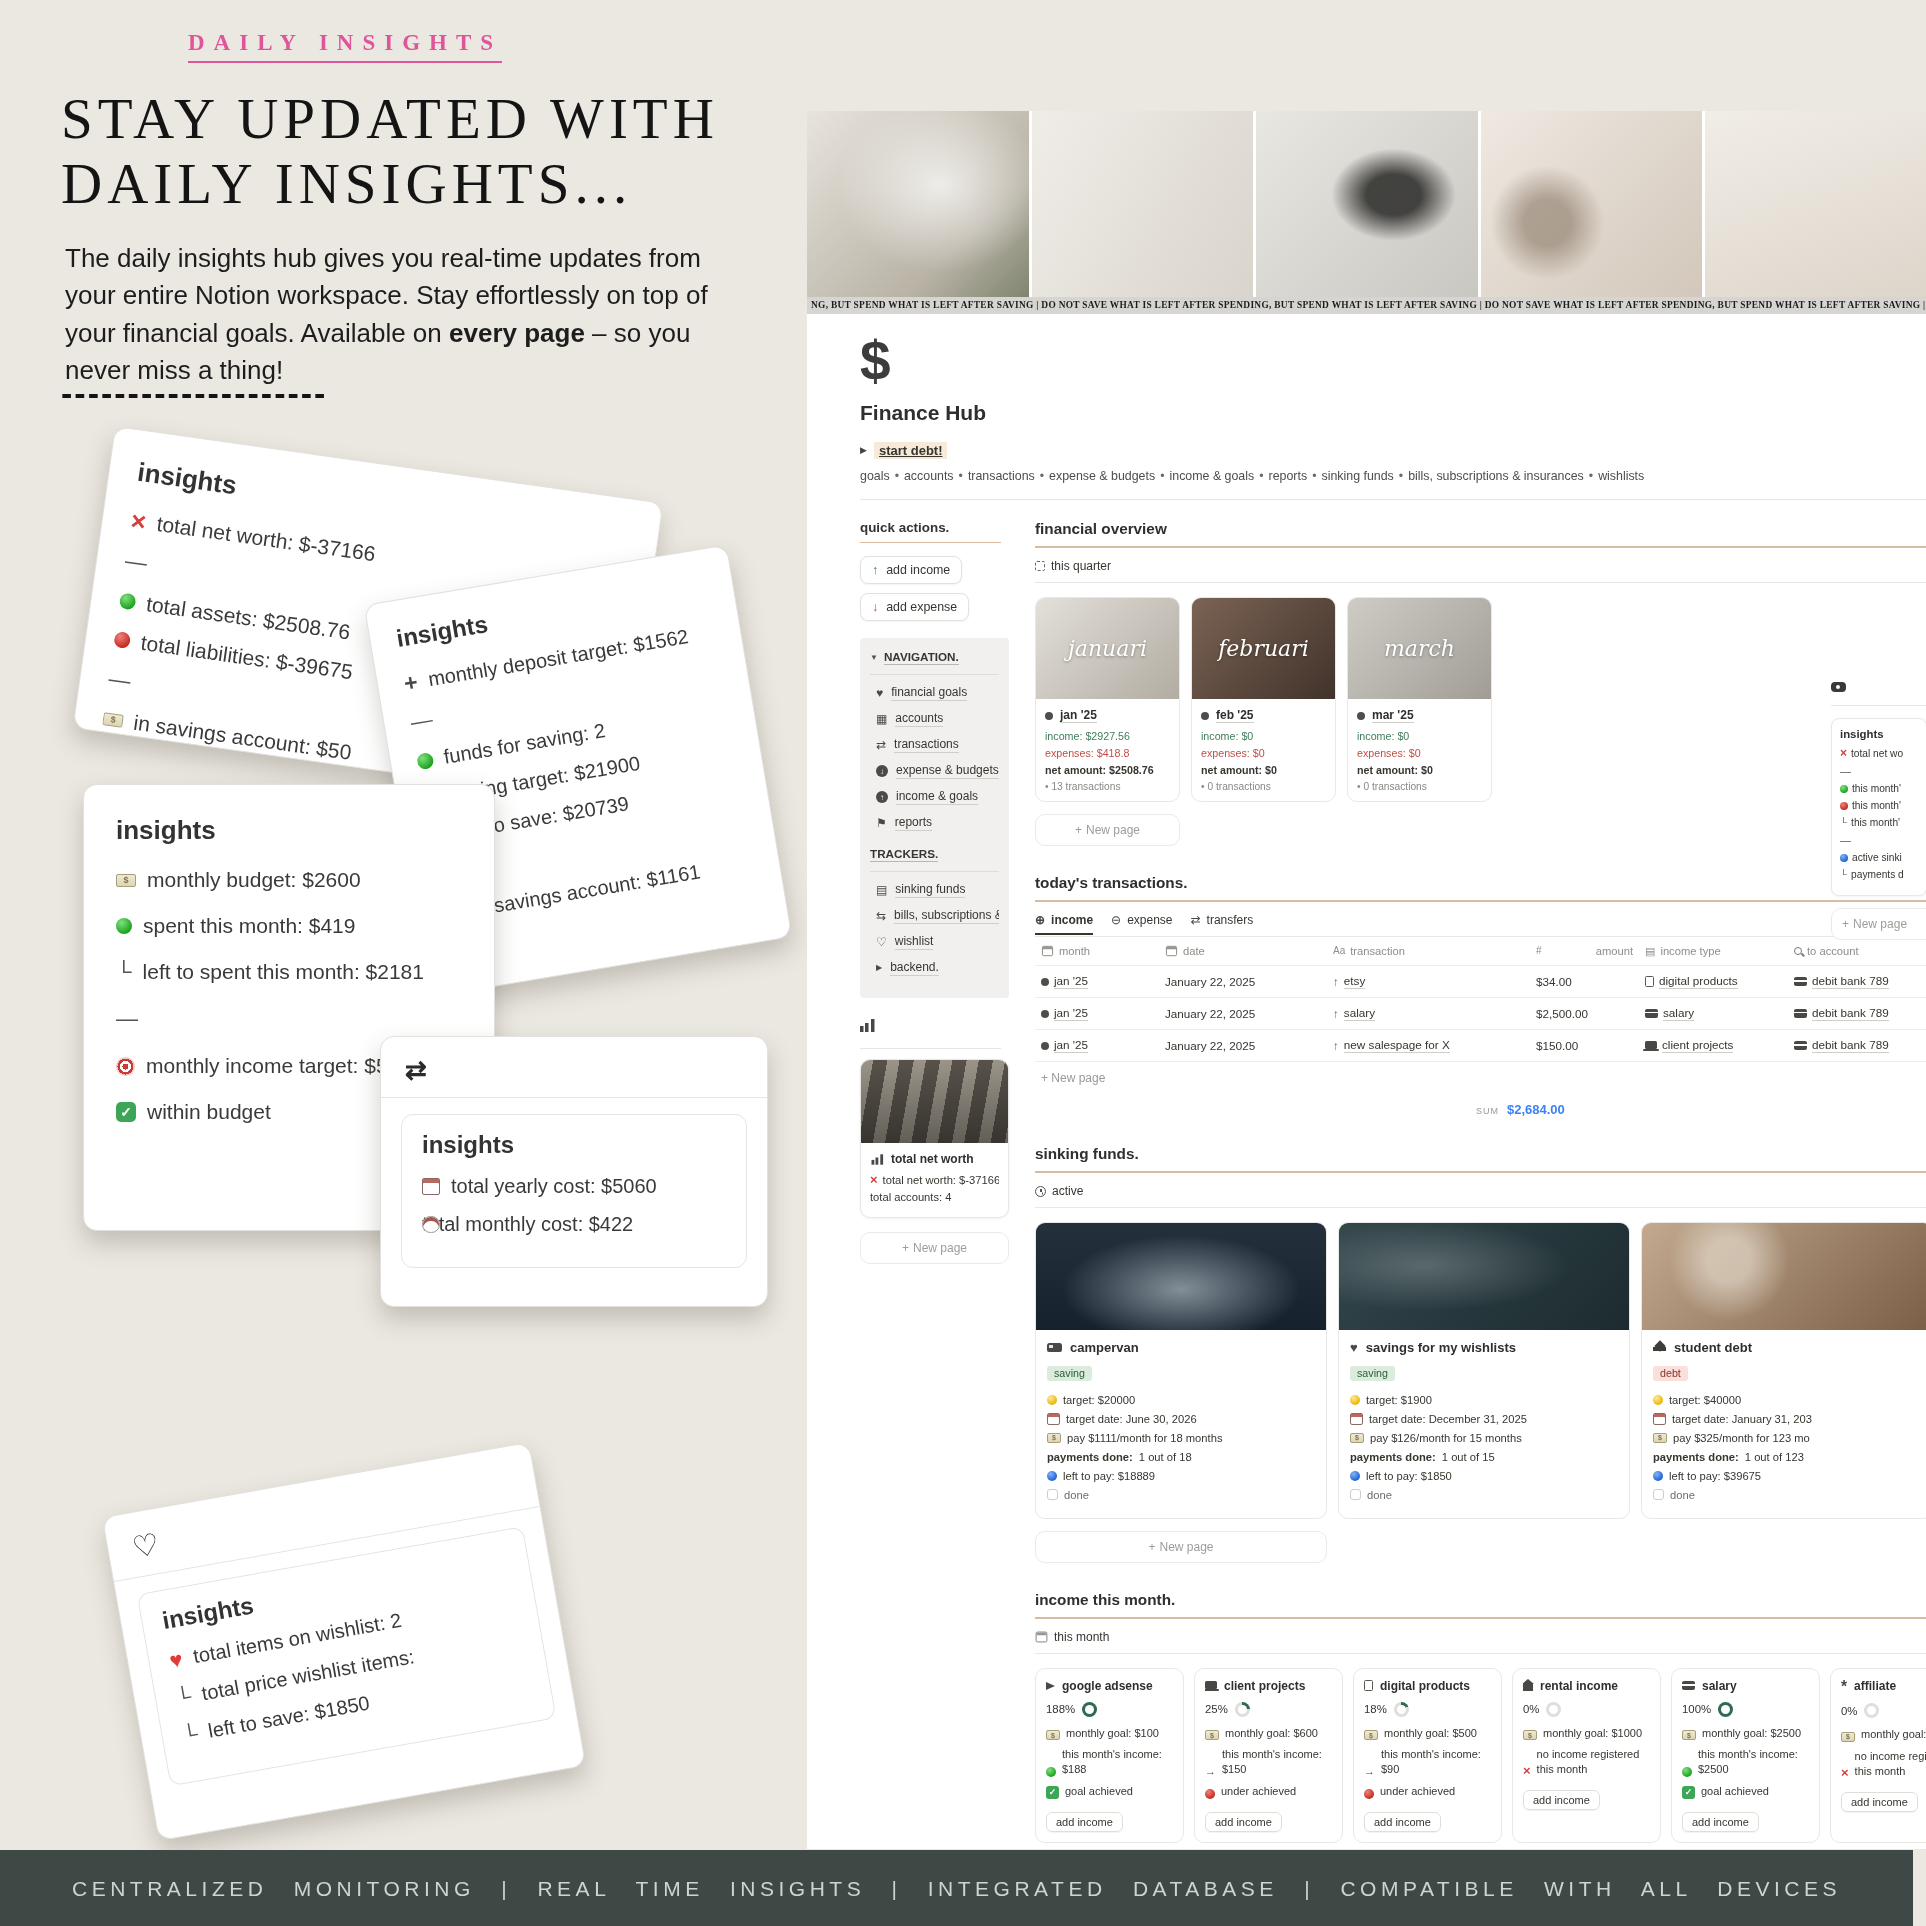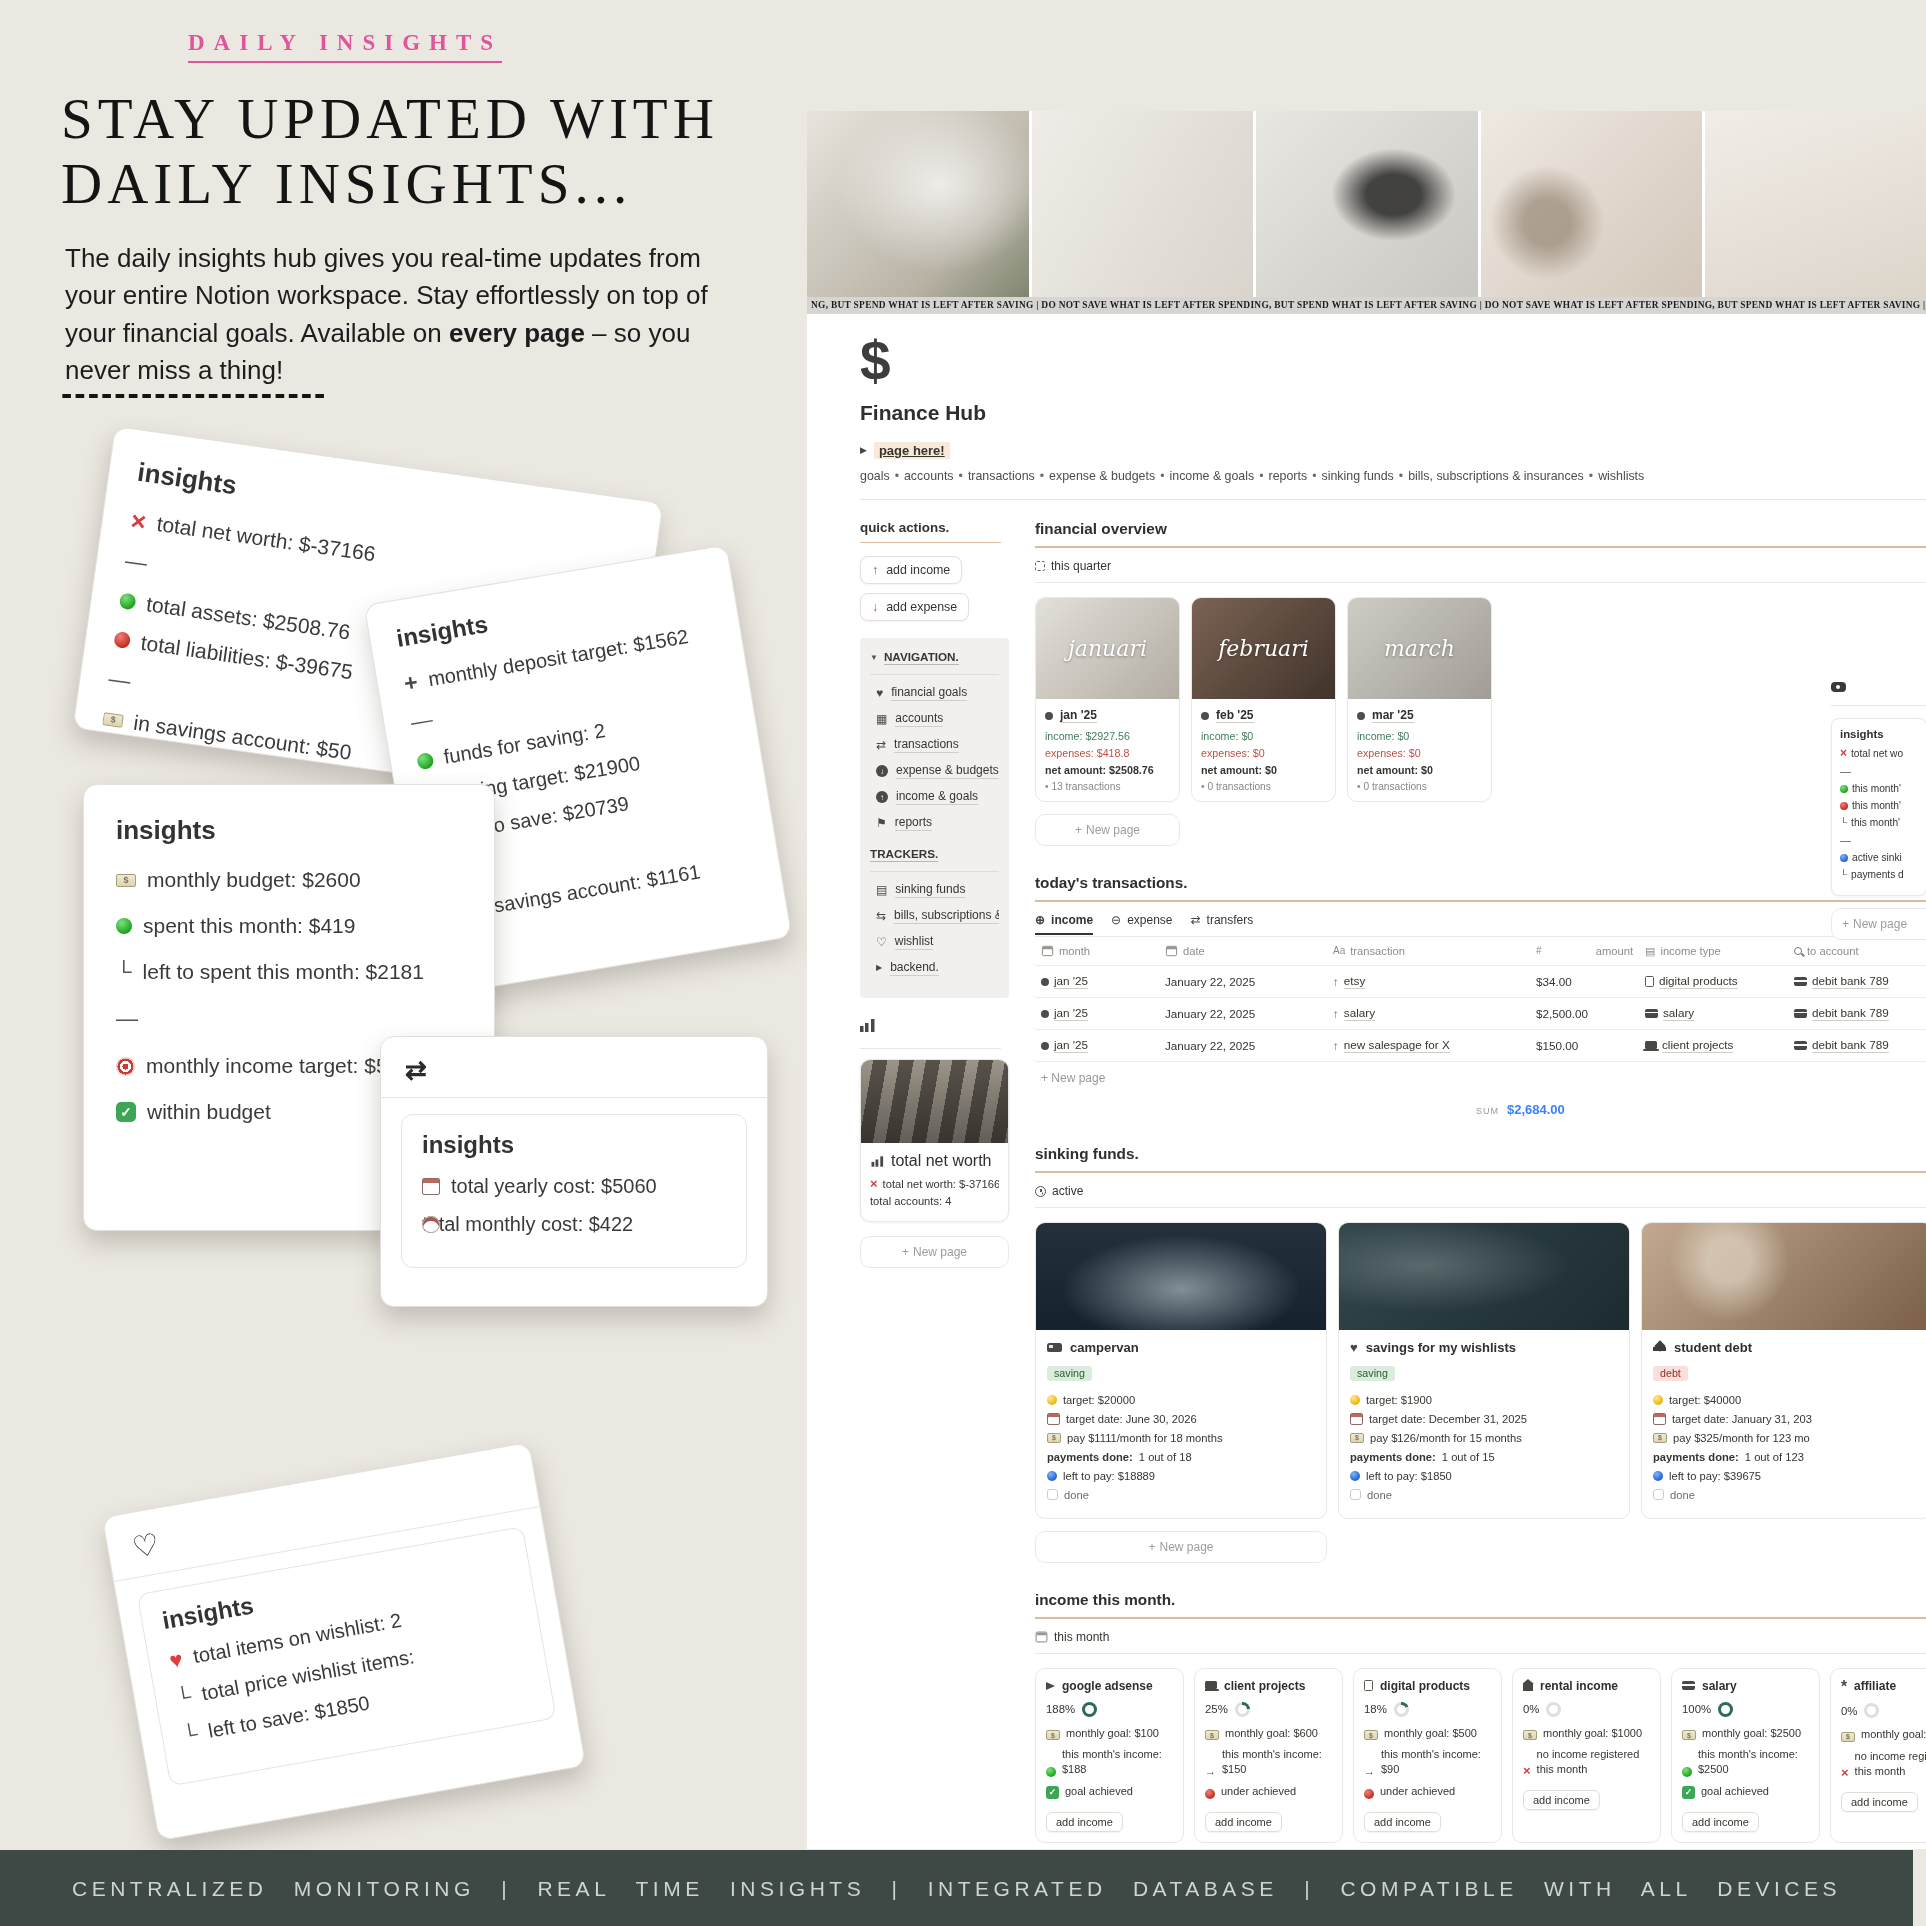--- a/index.html
+++ b/index.html
@@ -118,21 +118,21 @@
   .navhead .g-trid,.navhead .g-trir{font-size:8px;color:#55534e}
   .navdiv{border-top:1px solid #dedcd8;margin:9px 0 4px}
   .nitem{display:flex;align-items:center;gap:8px;font-size:12px;color:#37352f;margin:10px 0 10px 6px;white-space:nowrap;overflow:hidden}
   .nitem .lbl{border-bottom:1px solid #d0cec9;padding-bottom:1px}
   .nitem .g{font-size:12px}
   .chartblock{margin:20px 0 2px}
   .sidediv{border-top:1px solid #e7e6e3;margin:12px 0 10px;width:141px}
   .nwcard{width:149px;border:1px solid #e8e7e4;border-radius:10px;overflow:hidden;background:#fff;box-shadow:0 1px 3px rgba(0,0,0,.06)}
   .nwimg{height:83px;background:linear-gradient(to bottom, rgba(0,0,0,.05), rgba(0,0,0,.4)),repeating-linear-gradient(100deg,#a39c90 0 12px,#5c564e 12px 26px)}
   .nwbody{padding:9px}
-  .nwtitle{display:flex;align-items:center;gap:6px;font-size:16px;font-weight:400;color:#2f2f2f;margin-bottom:7px}
+  .nwtitle{display:flex;align-items:center;gap:6px;font-size:12px;font-weight:700;color:#2f2f2f;margin-bottom:7px}
   .nwline{display:flex;align-items:center;gap:5px;font-size:11.2px;color:#37352f;margin:5px 0;white-space:nowrap;overflow:hidden}
   .npbtn{margin-top:14px;width:149px;border:1px solid #eceae6;border-radius:10px;background:#fff;padding:8px 0;text-align:center;font-size:12px;color:#9f9d98;white-space:nowrap;overflow:hidden}
   .npbtn .pl{margin-right:4px}
 
   .main{flex:1;min-width:0;position:relative}
   .sh{font-size:15.3px;font-weight:700;color:#2f2f2f;padding-bottom:8px;border-bottom:2px solid #d9bb9f}
   .tabrow{display:flex;align-items:center;gap:18px;margin-top:11px;padding-bottom:9px;border-bottom:1px solid #e9e8e5;font-size:12px;color:#37352f}
   .tab{display:inline-flex;align-items:center;gap:6px}
   .tab.active{font-weight:600;border-bottom:2px solid #37352f;padding-bottom:6px;margin-bottom:-8px}
   .tab .g{font-size:12px}
@@ -336,21 +336,21 @@
     <div class="tile t4"></div>
     <div class="tile t5"></div>
   </div>
   <div class="marquee">NG, BUT SPEND WHAT IS LEFT AFTER SAVING | DO NOT SAVE WHAT IS LEFT AFTER SPENDING, BUT SPEND WHAT IS LEFT AFTER SAVING | DO NOT SAVE WHAT IS LEFT AFTER SPENDING, BUT SPEND WHAT IS LEFT AFTER SAVING | DO</div>
 
   <div class="pbody">
     <div class="pageicon">$</div>
     <div class="ptitle">Finance Hub</div>
     <div class="starthere">
       <i class="g g-trir" style="font-size:9px;color:#444"></i>
-      <span class="lbl">page here!</span>
+      <span class="lbl">start debt!</span>
     </div>
     <div class="crumbs">
       <span class="crumb">goals</span><span class="bull">•</span><span class="crumb">accounts</span><span class="bull">•</span><span class="crumb">transactions</span><span class="bull">•</span><span class="crumb">expense &amp; budgets</span><span class="bull">•</span><span class="crumb">income &amp; goals</span><span class="bull">•</span><span class="crumb">reports</span><span class="bull">•</span><span class="crumb">sinking funds</span><span class="bull">•</span><span class="crumb">bills, subscriptions &amp; insurances</span><span class="bull">•</span><span class="crumb">wishlists</span>
     </div>
     <hr class="pagehr">
 
     <div class="cols">
 
       <div class="side">
         <div class="qa-title">quick actions.</div>

